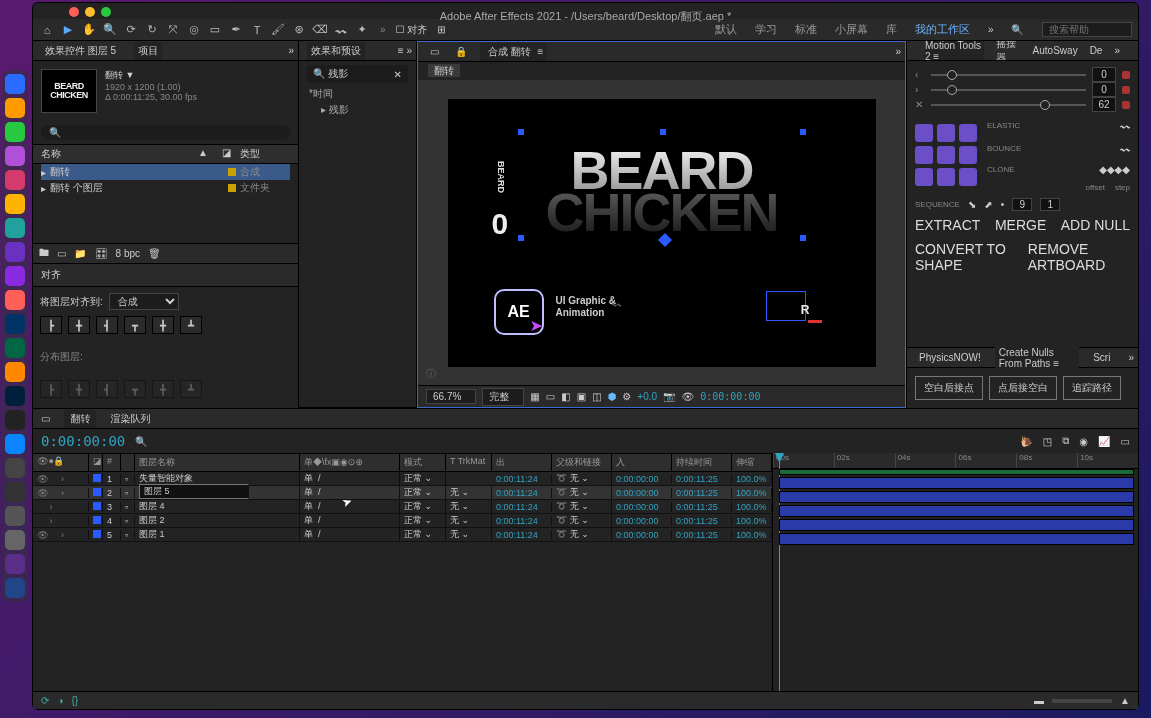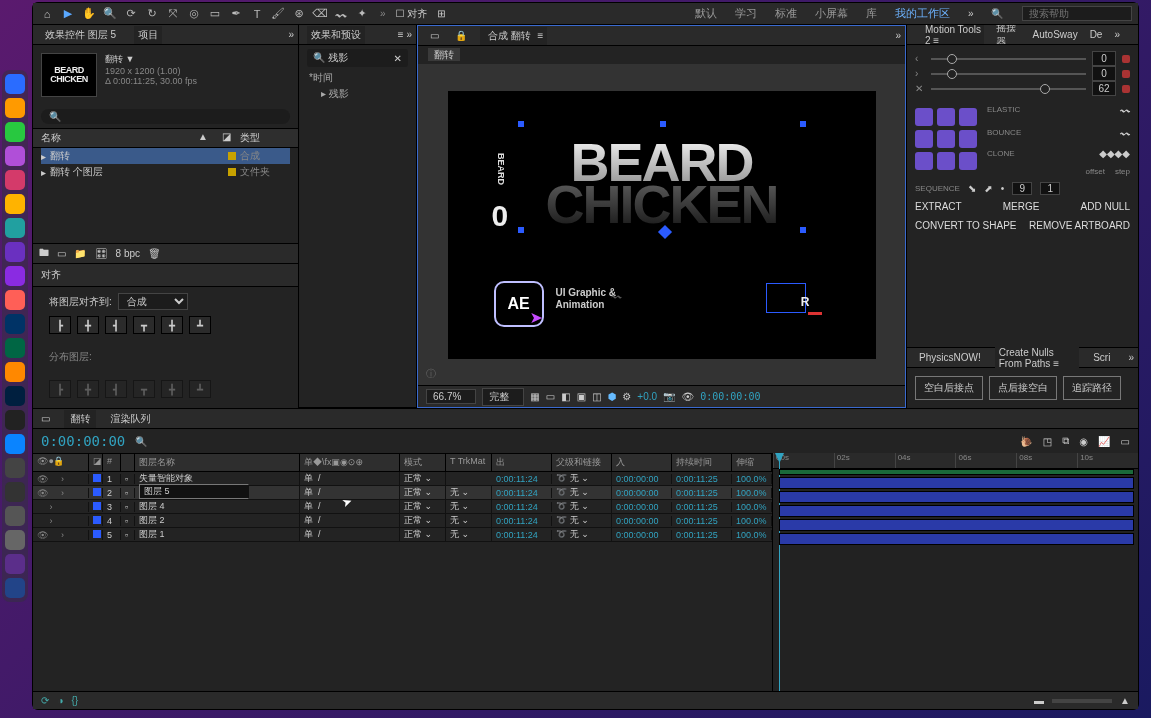--- a/index.html
+++ b/index.html
@@ -17,21 +17,21 @@
   .topbar{height:16px;position:relative;}
   
   .toolrow{height:22px;background:var(--bg2);display:flex;align-items:center;padding:0 6px;gap:10px;border-bottom:1px solid #000;}
   .toolset{display:flex;gap:5px;align-items:center;}
   .toolbtn{width:16px;height:16px;display:flex;align-items:center;justify-content:center;font-size:11px;color:#bbb;}
   .toolbtn.on{color:#5aa8ff;}
   .toolrow .spacer{flex:1}
   .ws{display:flex;gap:18px;align-items:center;}
   .ws a{color:#999;font-size:11px;}
   .ws a.active{color:#6db3ff;}
-  .ws input{background:#1c1c1c;border:1px solid #444;padding:1px 6px;width:110px;color:#ccc;}
+  .ws input{background:#1c1c1c;border:1px solid #444;padding:1px 6px;width:90px;color:#ccc;}
   
   .main{flex:1;display:flex;min-height:0;border-bottom:1px solid #000;}
   .left{width:266px;background:var(--bg1);display:flex;flex-direction:column;border-right:1px solid #000;}
   .panelTabs{height:20px;background:var(--bg2);display:flex;align-items:center;padding-left:8px;gap:14px;border-bottom:1px solid #000;}
   .panelTabs span{padding:2px 4px;}
   .panelTabs .act{background:var(--bg1);}
   .projhdr{display:flex;gap:8px;padding:8px;}
   .thumb{width:56px;height:44px;background:#000;border:1px solid #444;display:flex;align-items:center;justify-content:center;font-weight:800;font-size:9px;line-height:1;letter-spacing:-.5px;color:#eee;text-align:center;}
   .projmeta div{font-size:9px;color:#888;}
   .projmeta .nm{color:#ccc;}
@@ -39,21 +39,21 @@
   .projcols{display:flex;padding:0 8px;border-top:1px solid #000;border-bottom:1px solid #000;background:#2e2e2e;}
   .projcols span{flex:1;padding:2px 0;}
   .projlist{flex:1;padding:0 8px;}
   .projrow{display:flex;align-items:center;gap:4px;padding:1px 0;}
   .swatch{width:8px;height:8px;}
   .projrow.sel{background:#3a5a8a;}
   .projfoot{height:20px;border-top:1px solid #000;display:flex;align-items:center;gap:8px;padding:0 6px;background:var(--bg2);}
   
   .alignpane{border-top:1px solid #000;}
   .alignhdr{padding:4px 8px;border-bottom:1px solid #000;background:var(--bg2);}
-  .alignbody{padding:6px 16px;}
+  .alignbody{padding:6px 7px;}
   .selrow{display:flex;align-items:center;gap:6px;margin-bottom:6px;}
   .selrow select{background:#1c1c1c;border:1px solid #444;color:#ccc;padding:1px 4px;width:70px;}
   .btnrow{display:flex;gap:6px;margin-bottom:4px;}
   .albtn{width:22px;height:18px;border:1px solid #000;background:#2b2b2b;display:flex;align-items:center;justify-content:center;}
   .albtn.dis{opacity:.35}
   
   .center{flex:1;display:flex;flex-direction:column;}
   .fx{height:58px;border-bottom:1px solid #000;background:var(--bg1);}
   .fx .panelTabs{justify-content:space-between;}
   .fxsearch{margin:4px 8px;background:#1c1c1c;border-radius:3px;padding:2px 6px;display:flex;align-items:center;justify-content:space-between;}
@@ -90,21 +90,21 @@
   .slider .dot{width:8px;height:8px;background:#a33;border-radius:2px;}
   .rrow{display:flex;align-items:center;justify-content:space-between;}
   .grid9{display:grid;grid-template-columns:repeat(3,18px);gap:4px;}
   .grid9 span{height:18px;background:#6b4fc9;border-radius:3px;}
   .rflags{display:flex;flex-direction:column;gap:8px;flex:1;padding-left:10px;}
   .rflags .fl{display:flex;justify-content:space-between;align-items:center;}
   .smalltxt{font-size:8px;color:#888}
   .seqrow{display:flex;align-items:center;gap:8px;}
   .seqrow .num{width:20px;background:#111;border:1px solid #444;text-align:center;}
   .actbtns{display:flex;gap:10px;justify-content:space-between;}
-  .actbtns span,.shapebtns span{font-size:10px;color:#ddd;}
+  .actbtns span,.shapebtns span{font-size:14px;color:#ddd;}
   .shapebtns{display:flex;justify-content:space-between;gap:10px;margin-top:2px;}
   .physics .panelTabs{gap:10px}
   .pillrow{display:flex;gap:6px;padding:8px;text-align:center;}
   .pill{border:1px solid #777;padding:4px 8px;font-size:10px;}
   
   .bottom{height:300px;background:var(--bg1);display:flex;flex-direction:column;}
   .btabs{height:20px;background:var(--bg2);display:flex;align-items:center;gap:14px;padding:0 8px;border-bottom:1px solid #000;}
   .btabs .act{background:var(--bg1);padding:2px 6px;}
   .tc{display:flex;align-items:center;gap:10px;padding:4px 8px;}
   .tc .time{color:var(--cyan);font-size:14px;font-family:monospace;}
@@ -154,20 +154,28 @@
     <i style="background: rgb(10, 132, 255);"></i>
     <i style="background: rgb(68, 68, 68);"></i>
     <i style="background: rgb(51, 51, 51);"></i>
     <i style="background: rgb(85, 85, 85);"></i>
     <i style="background: rgb(102, 102, 102);"></i>
     <i style="background: rgb(91, 46, 138);"></i>
     <i style="background: rgb(34, 68, 136);"></i>
   </div>
 
 <div class="app">
+  <div class="topbar">
+    <div class="mac">
+      <span style="background:#ff5f57"></span>
+      <span style="background:#febc2e"></span>
+      <span style="background:#28c840"></span>
+    </div>
+    <div class="title">Adobe After Effects 2021 - /Users/beard/Desktop/翻页.aep *</div>
+  </div>
 
   <div class="toolrow">
     <div class="toolset" id="toolset">
         <span class="toolbtn">⌂</span>
         <span class="toolbtn on">▶</span>
         <span class="toolbtn">✋</span>
         <span class="toolbtn">🔍</span>
         <span class="toolbtn">⟳</span>
         <span class="toolbtn">↻</span>
         <span class="toolbtn">⤧</span>

